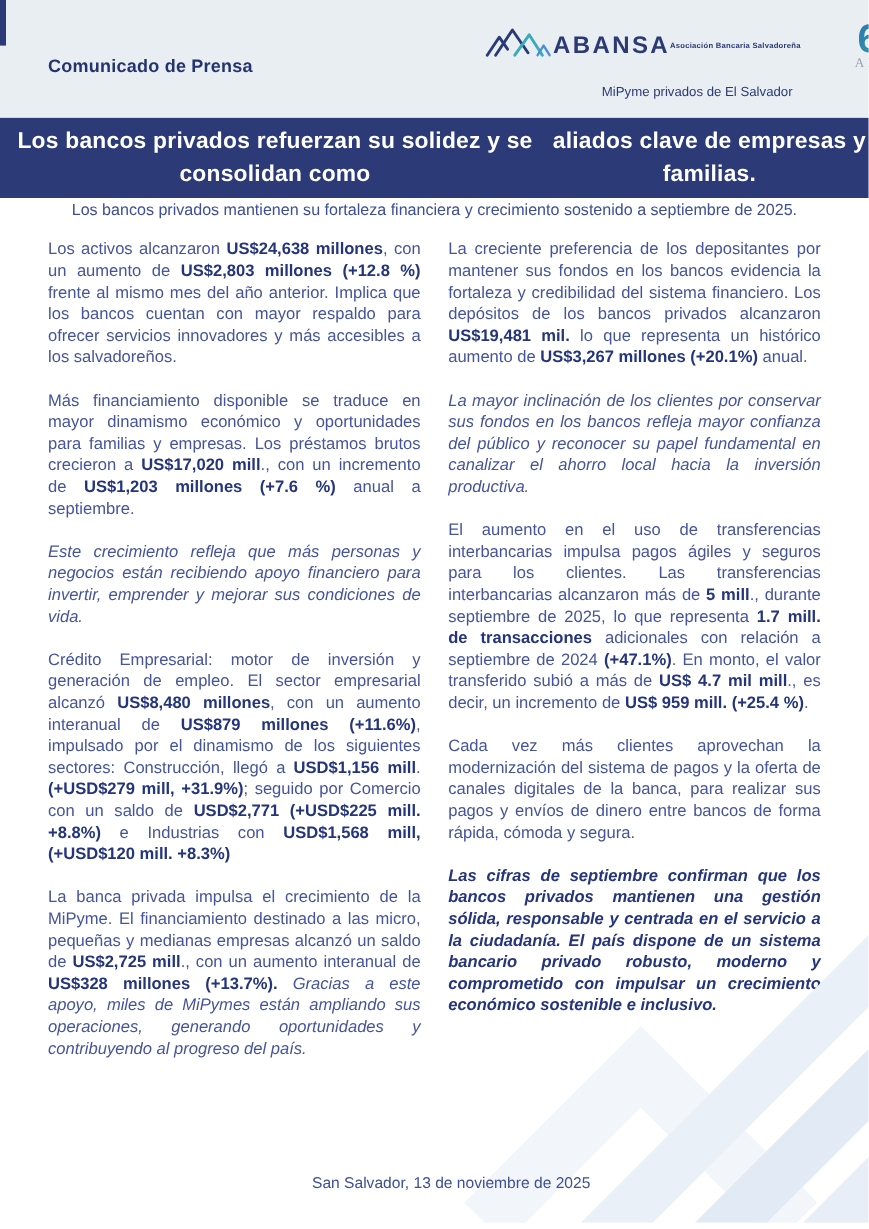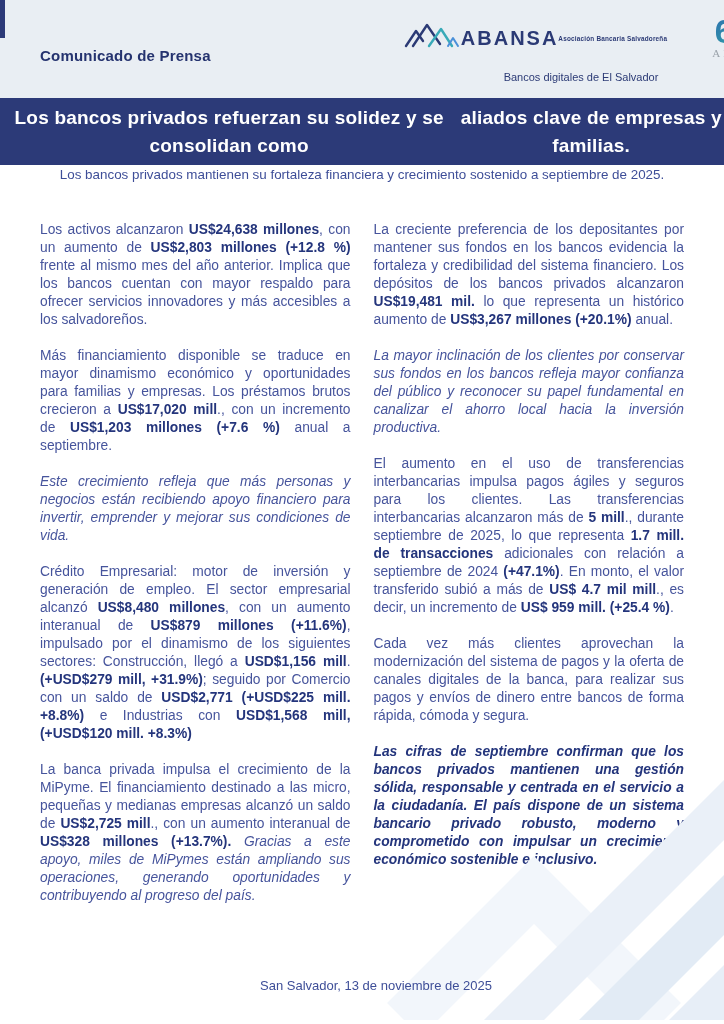--- a/index.html
+++ b/index.html
@@ -22,21 +22,21 @@
   .logo-subtitle{font-size:11px;color:#2b3a75;margin-top:8px;white-space:nowrap;}
   
   .banner{
     width:100%;height:67px;background:#2c3a78;display:flex;flex-direction:row;
     align-items:center;justify-content:center;text-align:center;
   }
   .banner-line{color:#ffffff;font-weight:bold;font-size:19px;line-height:28px;letter-spacing:.2px;}
   
   .lede{margin-top:2px;padding:0 34px;text-align:center;font-size:13.4px;color:#3e4e98;}
   
-  .columns{display:flex;gap:23px;padding:0 40px;margin-top:39px;}
+  .columns{display:flex;gap:23px;padding:0 40px;margin-top:17px;}
   .col{flex:1;min-width:0;font-size:13.8px;line-height:18px;color:#46549c;}
   .para{margin:0 0 18px 0;text-align:justify;}
   .para strong{color:#24357c;}
   .para em{font-style:italic;}
   .para .it{font-style:italic;}
   
   .dateline{position:absolute;left:0;right:0;bottom:31px;text-align:center;font-size:13px;color:#3e4e98;padding-left:28px;}
   .deco{position:absolute;right:0;bottom:0;pointer-events:none;}
 </style>
 </head>
@@ -69,21 +69,21 @@
               <linearGradient id="g60" x1="0" y1="0" x2="1" y2="1">
                 <stop offset="0" stop-color="#2e6db0"></stop>
                 <stop offset="1" stop-color="#2fb3a4"></stop>
               </linearGradient>
             </defs>
             <text x="26" y="28" text-anchor="middle" font-size="33" font-weight="bold" font-family="Liberation Sans, sans-serif" fill="url(#g60)">60</text>
           </svg>
           <div class="anios">AÑOS</div>
         </div>
       </div>
-      <div class="logo-subtitle">Bancos digitales de El Salvador</div>
+      <div class="logo-subtitle">MiPyme privados de El Salvador</div>
     </div>
   </div>
 
   <div class="banner">
     <div class="banner-line">Los bancos privados refuerzan su solidez y se consolidan como</div>
     <div class="banner-line">aliados clave de empresas y familias.</div>
   </div>
 
   <div class="lede">Los bancos privados mantienen su fortaleza financiera y crecimiento sostenido a septiembre de 2025.</div>
 

